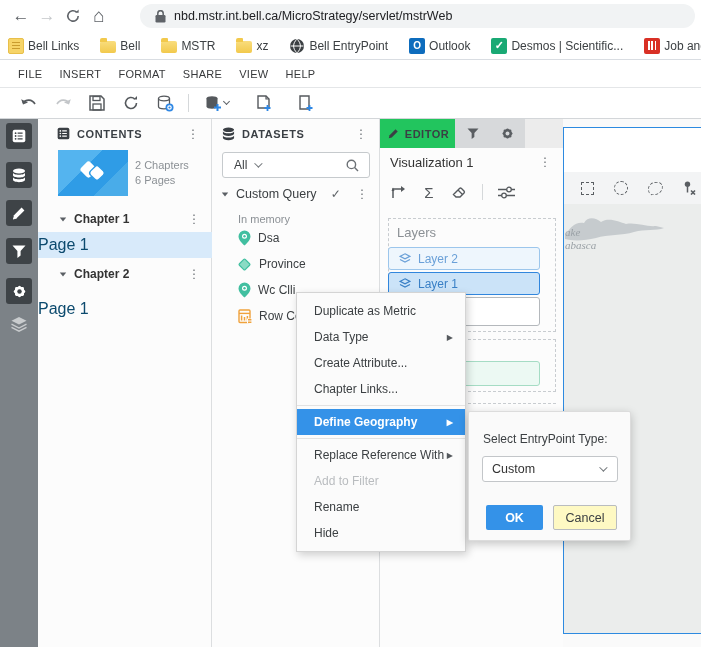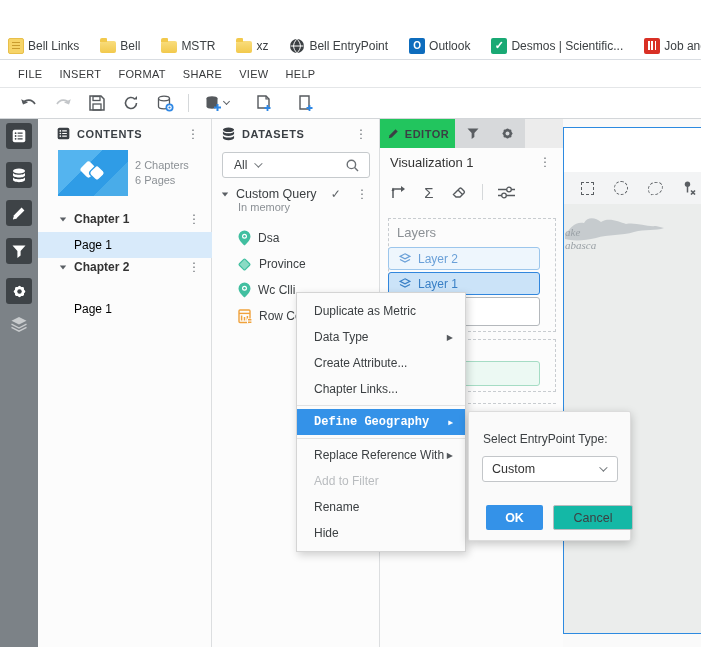--- a/index.html
+++ b/index.html
@@ -57,21 +57,21 @@
   .kebab::before { content:"\22EE"; }
   .tri-down { width:0; height:0; border-left:4px solid transparent; border-right:4px solid transparent; border-top:5px solid #5a5f64; display:inline-block; }
   
   .thumb-row { position:absolute; left:20px; top:31px; display:flex;justify-content:center; }
   .thumb { width:70px; height:46px; background:linear-gradient(135deg,#54b4ef 0 38%,#2f9ce6 38% 70%,#49ace9 70%); position:relative; }
   .thumb svg { position:absolute; left:20px; top:9px; }
   .thumb-meta { margin-left:7px; font-size:11px; color:#8b9095; padding-top:8px; line-height:15px; }
   .tree-row { position:absolute; left:0; width:174px; height:26px; display:flex; align-items:center; }
   .tree-row .tri-down { margin-left:21px; transform:scale(.8); }
   .chapter-label { font-size:12px; font-weight:bold; color:#333; margin-left:7px; }
-  .page-label { font-size:12px; color:#000000; margin-left:36px; }
+  .page-label { font-size:16px; color:#0c4a6e; }
   .row-selected { background:#d8eafa; }
   
   .search-box { position:absolute; left:10px; top:33px; width:148px; height:26px; background:#fff; border:1px solid #c6cacd; border-radius:3px; display:flex; align-items:center; }
   .search-all { font-size:12px; color:#3c4043; margin-left:11px; }
   .dd-chev { width:6px; height:6px; border-right:1.3px solid #707579; border-bottom:1.3px solid #707579; transform:rotate(45deg) translateY(-2px); margin-left:7px; }
   .ds-row { position:absolute; left:0; width:168px; display:flex; align-items:center; }
   .ds-name { font-size:12.5px; color:#3c4043; margin-left:7px; }
   .check { color:#5f6468; font-size:12px; margin-left:auto; }
   .check::before { content:"\2713"; }
   .ds-sub { font-size:11px; color:#8b9095; }
@@ -106,39 +106,57 @@
   .sel-circle { width:14px; height:14px; border:1.5px dashed #5a5e62; border-radius:50%; }
   .sel-lasso { width:15px; height:13px; border:1.5px dashed #5a5e62; border-radius:55% 45% 65% 40%; transform:rotate(-8deg); }
   .map-body { position:relative; height:429px; background:#ebedec; overflow:hidden; }
   .lake-label { position:absolute; left:1px; top:22px; font-family:"Liberation Serif", serif; font-style:italic; font-size:11px; color:#9aa1a6; line-height:13px; }
   
   .ctx-menu { position:absolute; left:296px; top:292px; width:170px; background:#fbfbfb; border:1px solid #d4d4d4; box-shadow:2px 3px 8px rgba(0,0,0,.18); padding:5px 0; z-index:50; }
   .ctx-item { height:26px; display:flex; align-items:center; padding:0 12px 0 17px; font-size:12px; color:#3c4043; }
   .ctx-item .sub-arrow { margin-left:auto; font-size:8px; color:#55595d; }
   .sub-arrow::before { content:"\25B6"; }
   .ctx-sep { border-top:1px solid #e2e2e2; margin:3px 0; }
-  .ctx-hl { background:#3492e8; color:#fff; font-weight:bold;font-family:Liberation Mono, monospace; }
+  .ctx-hl { background:#3492e8; color:#fff; font-weight:bold; }
   .ctx-hl .sub-arrow { color:#fff; }
   .ctx-disabled { color:#b9bcbf; }
   
   .geo-dialog { position:absolute; left:468px; top:411px; width:163px; height:130px; background:#fafafa; border:1px solid #dcdcdc; border-radius:2px; box-shadow:0 3px 10px rgba(0,0,0,.22); z-index:60; }
   .geo-label { position:absolute; left:14px; top:20px; font-size:12px; color:#3c4043; }
   .geo-select { position:absolute; left:13px; top:44px; width:136px; height:26px; background:#fff; border:1px solid #c3c6c9; border-radius:3px; display:flex; align-items:center; }
   .geo-select span { font-size:12.5px; color:#333; margin-left:9px; }
   .geo-select .dd-chev { margin-left:auto; margin-right:12px; }
   .btn { position:absolute; top:93px; height:25px; display:flex; align-items:center; justify-content:center; font-size:12.5px; border-radius:2px; }
   .btn-ok { left:17px; width:57px; background:#3492e8; color:#fff; font-weight:bold; }
-  .btn-cancel { left:84px; width:80px; background:#14b8a6; border:1px solid #b9bcbf; color:#3c4043; }
+  .btn-cancel { left:84px; width:64px; background:#fef9c3; border:1px solid #b9bcbf; color:#3c4043; }
   svg { display:block; }
 </style>
 </head>
 <body>
 
 <div class="frame">
 
+  <div class="nav-row">
+    <div class="nav-ic nav-back glyph-left"></div>
+    <div class="nav-ic disabled glyph-right"></div>
+    <div class="nav-ic">
+      <svg width="16" height="16" viewBox="0 0 16 16">
+          <path d="M13.2 8a5.2 5.2 0 1 1-1.6-3.8" fill="none" stroke="#5f6368" stroke-width="1.6"></path>
+          <path d="M13.6 1.6v3.2h-3.2z" fill="#5f6368"></path>
+        </svg>
+    </div>
+    <div class="nav-ic glyph-home"></div>
+    <div class="url-pill">
+      <svg width="11" height="13" viewBox="0 0 11 13" style="margin-left:15px">
+          <rect x="0.5" y="5" width="10" height="7.5" rx="1.2" fill="#5f6368"></rect>
+          <path d="M2.8 5V3.4a2.7 2.7 0 0 1 5.4 0V5" fill="none" stroke="#5f6368" stroke-width="1.5"></path>
+        </svg>
+      <span class="url-text">nbd.mstr.int.bell.ca/MicroStrategy/servlet/mstrWeb</span>
+    </div>
+  </div>
 
   <div class="bm-row">
     <div class="bm-item">
       <div class="fav fav-card"></div>
       <span class="bm-label">Bell Links</span>
     </div>
     <div class="bm-item">
       <div class="fav fav-folder"></div>
       <span class="bm-label">Bell</span>
     </div>
@@ -314,21 +332,21 @@
         </div>
       </div>
       <div class="tree-row" style="top:87px">
         <span class="tri-down"></span>
         <span class="chapter-label">Chapter 1</span>
         <span class="kebab"></span>
       </div>
       <div class="tree-row row-selected" style="top:113px">
         <span class="page-label">Page 1</span>
       </div>
-      <div class="tree-row" style="top:135px">
+      <div class="tree-row" style="top:142px">
         <span class="tri-down"></span>
         <span class="chapter-label">Chapter 2</span>
         <span class="kebab"></span>
       </div>
       <div class="tree-row" style="top:177px">
         <span class="page-label">Page 1</span>
       </div>
     </div>
 
     <div class="panel p-datasets">
@@ -348,21 +366,21 @@
             <circle cx="5.4" cy="5.4" r="4.2" fill="none" stroke="#6b7075" stroke-width="1.4"></circle>
             <path d="M8.6 8.6l3.4 3.4" stroke="#6b7075" stroke-width="1.4"></path>
           </svg>
       </div>
       <div class="ds-row" style="top:64px;height:22px">
         <span class="tri-down" style="margin-left:9px;transform:scale(.8)"></span>
         <span class="ds-name">Custom Query</span>
         <span class="check"></span>
         <span class="kebab"></span>
       </div>
-      <div class="ds-row" style="top:80px;height:16px">
+      <div class="ds-row" style="top:92px;height:16px">
         <span class="ds-sub" style="margin-left:26px">In memory</span>
       </div>
       <div class="ds-row" style="top:106px;height:26px">
         <svg width="13" height="16" viewBox="0 0 13 16" style="margin-left:26px">
             <path d="M6.5 0.5a6 6 0 0 1 6 6c0 4.2-6 9-6 9s-6-4.8-6-9a6 6 0 0 1 6-6z" fill="#41bfa0"></path>
             <circle cx="6.5" cy="6.2" r="2.5" fill="#fff"></circle>
             <circle cx="6.5" cy="6.2" r="1.2" fill="#41bfa0"></circle>
           </svg>
         <span class="field-label">Dsa</span>
       </div>

